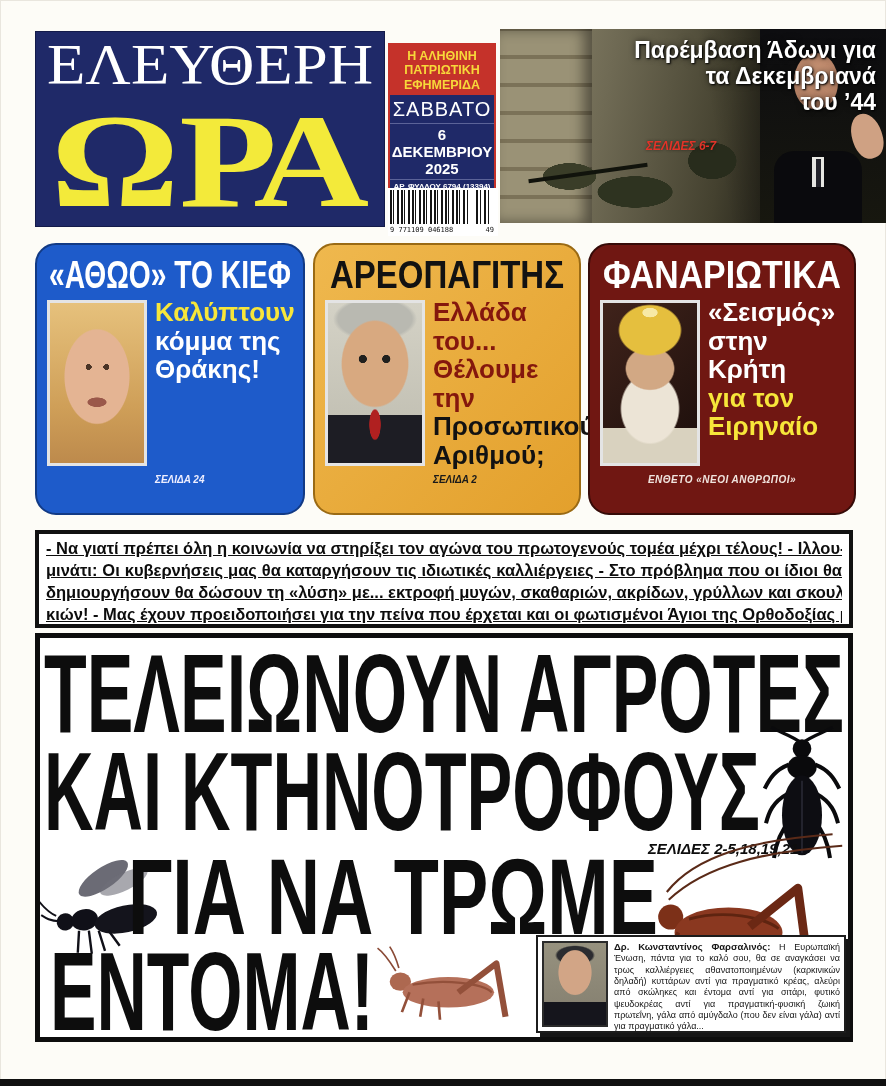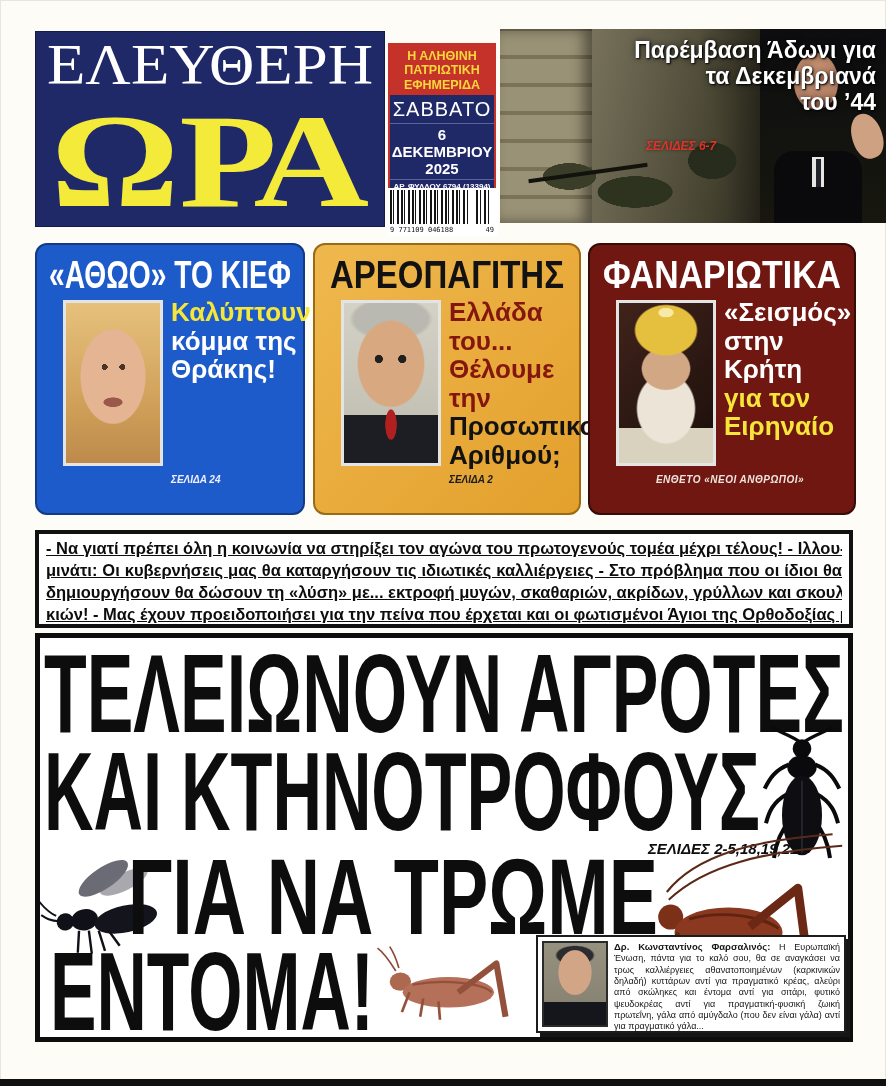--- a/index.html
+++ b/index.html
@@ -50,26 +50,26 @@
   .pol-suit{position:absolute;left:14px;bottom:0;width:88px;height:72px;border-radius:20px 20px 0 0;background:#0a0a0d;}
   .pol-shirt{position:absolute;left:52px;bottom:36px;width:12px;height:30px;background:#e6e6e2;}
   .pol-tie{position:absolute;left:56px;bottom:36px;width:5px;height:28px;background:#23232b;}
   .pol-hand{position:absolute;right:4px;top:84px;width:30px;height:46px;border-radius:50% 50% 44% 44%;
     background:#cfa183;transform:rotate(-18deg);}
   .ts-headline{position:absolute;right:10px;top:8px;text-align:right;color:#fff;font-weight:bold;
     font-size:23px;line-height:1.13;text-shadow:1px 1px 2px #000,0 0 6px rgba(0,0,0,.6);}
   .ts-pages{position:absolute;left:146px;top:110px;color:#e23328;font-weight:bold;font-style:italic;font-size:12px;
     text-shadow:0 0 3px rgba(0,0,0,.5);}
   
-  .teaser{position:absolute;top:243px;height:272px;border-radius:12px;box-sizing:border-box;}
+  .teaser{position:absolute;top:243px;height:272px;border-radius:21px;box-sizing:border-box;}
   .t1{left:35px;width:270px;background:#1e5bca;border:2px solid #123a85;}
   .t2{left:313px;width:268px;background:linear-gradient(135deg,#efb84e,#e3a02c);border:2px solid #9a6a14;}
   .t3{left:588px;width:268px;background:#701712;border:2px solid #360b08;}
   .teaser svg{display:block;margin:5px auto 0;}
-  .t-body{position:relative;height:218px;margin-left:16px;}
+  .t-body{position:relative;height:218px;}
   .t-photo{position:absolute;left:10px;top:4px;width:100px;height:166px;border:3px solid #e4e4e4;box-sizing:border-box;}
   .photo-woman{background:
      radial-gradient(circle 3px at 41% 40%,#4a3426 0 100%,transparent 101%),
      radial-gradient(circle 3px at 60% 40%,#4a3426 0 100%,transparent 101%),
      radial-gradient(ellipse 10px 5px at 50% 62%,#9a584a 0 90%,transparent 100%),
      radial-gradient(ellipse 33px 48px at 50% 46%,#e4b493 0 97%,transparent 100%),
      linear-gradient(180deg,#e6c17c,#cf9f58 65%,#bd8a4c);}
   .photo-judge{background:
      radial-gradient(circle 7px at 37% 35%,#20201e 0 55%,transparent 62%),
      radial-gradient(circle 7px at 62% 35%,#20201e 0 55%,transparent 62%),

